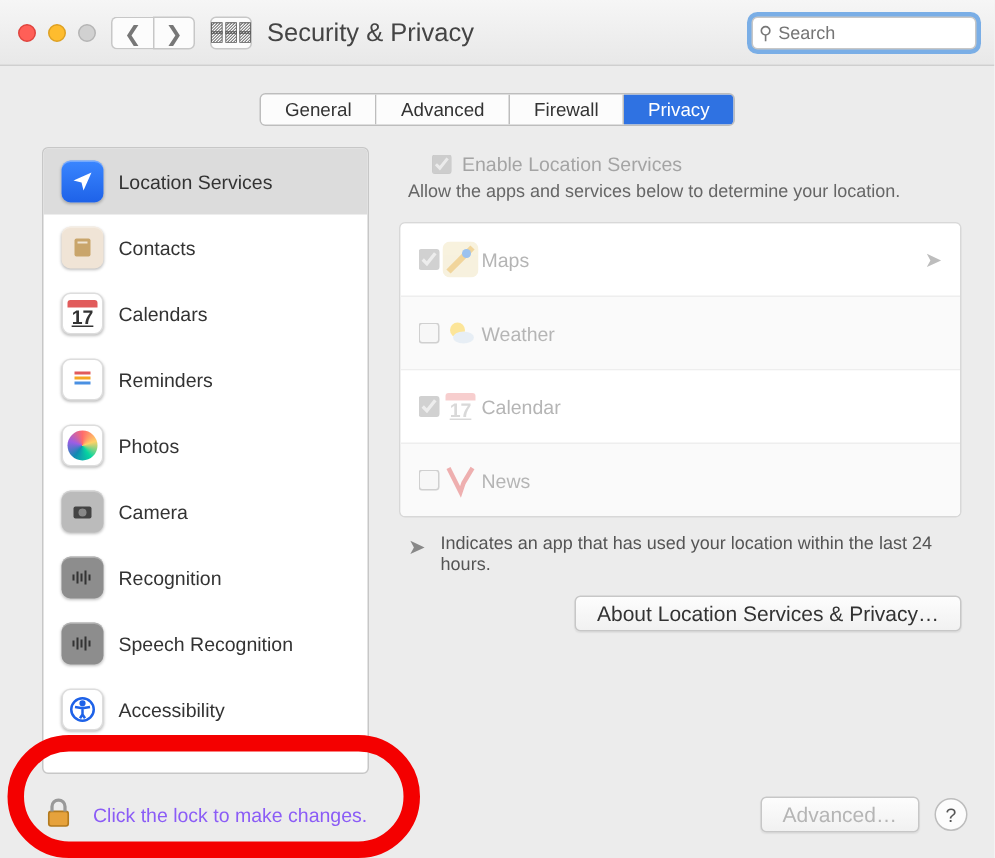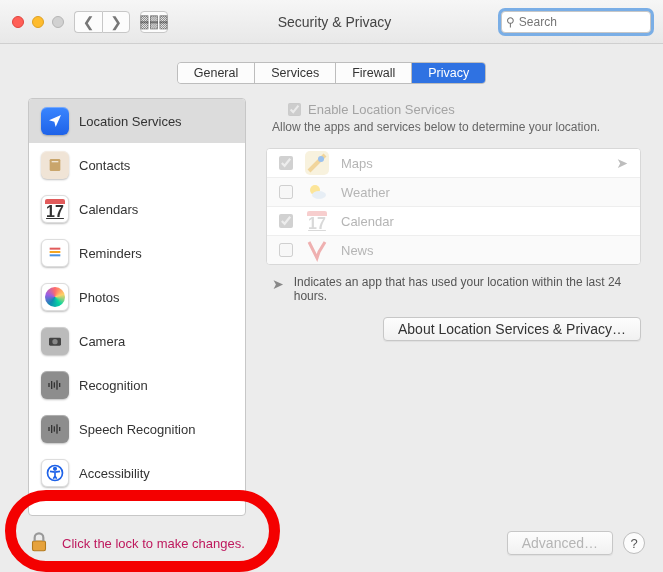--- a/index.html
+++ b/index.html
@@ -37,21 +37,21 @@
     font-size: 14px;
   }
   .nav-btn:first-child { border-radius: 4px 0 0 4px; border-right: none; }
   .nav-btn:last-child  { border-radius: 0 4px 4px 0; }
   .grid-btn {
     width: 28px; height: 22px;
     background: #fcfcfc; border:1px solid #c7c7c7; border-radius:4px;
     display:flex;align-items:center;justify-content:center;color:#555;
   }
   .grid-icon { font-size: 10px; letter-spacing:0; line-height:6px; }
-  .title { flex: 1; text-align: center; font-size: 14px; color:#444; }
+  .title { flex: 1; font-size: 17px; color:#444; }
   .search-wrap {
     display:flex; align-items:center;
     width: 150px; height: 22px;
     background:#fff; border:1px solid #c7c7c7; border-radius:4px;
     box-shadow: 0 0 0 3px #7aaee6;
     padding:0 4px; gap:4px;
   }
   .search-wrap input { border:none; outline:none; width:100%; font-size:12px; }
   .search-wrap .mag { font-size:12px; color:#777; }
 
@@ -109,22 +109,22 @@
   .desc { font-size:12px; color:#666; }
 
   .app-list {
     margin-top:8px;
     border:1px solid #d8d8d8;
     border-radius:4px;
     background:#fff;
     overflow:hidden;
   }
   .app-row {
-    display:flex; align-items:center; gap:10px;
-    padding:0 12px;
+    display:flex; align-items:center; gap:0;
+    padding:10px 12px;
     border-bottom:1px solid #eee;
     background:#fafafa;
   }
   .app-row:nth-child(odd){ background:#fff; }
   .app-row:last-child{ border-bottom:none; }
   .app-row input[type=checkbox]{ width:14px; height:14px; accent-color:#999;}
   .app-icon { width:28px; height:28px; display:flex;align-items:center;justify-content:center; font-size:18px; opacity:.55;}
   .app-name { color:#b5b5b5; font-size:13px; flex:1;}
   .loc-arrow { color:#bdbdbd; font-size:14px; }
 
@@ -147,21 +147,21 @@
   .mac-btn.disabled { color:#b5b5b5; }
 
   .footer {
     height:50px;
     border-top: none;
     display:flex; align-items:center;
     padding: 0 18px 8px 26px;
     gap:10px;
     position:relative;
   }
-  .lock-area { display:flex; align-items:center; gap:10px; font-size:13px; color:#be185d; z-index:2;}
+  .lock-area { display:flex; align-items:center; gap:10px; font-size:13px; color:#8b5cf6; z-index:2;}
   .lock-icon svg { width:26px; height:26px; }
   .footer-right { margin-left:auto; display:flex; align-items:center; gap:10px;}
   .help-btn {
     width:22px;height:22px;border-radius:50%;
     border:1px solid #bdbdbd; background:#fcfcfc;
     display:flex;align-items:center;justify-content:center;
     font-size:13px;color:#555;
   }
 
   .highlight-ring {
@@ -169,21 +169,21 @@
     left:5px; bottom:0px;
     width:275px; height:82px;
     border:11px solid #f40000;
     border-radius:42px;
     z-index:1;
     pointer-events:none;
   }
 
   .cal-glyph { display:flex;flex-direction:column;align-items:center;line-height:1;}
   .cal-glyph .bar{width:20px;height:5px;background:#e15b5b;border-radius:2px 2px 0 0;}
-  .cal-glyph .num{font-size:16px;font-weight:bold;color:#333;text-decoration:underline;}
+  .cal-glyph .num{font-size:13px;font-weight:bold;color:#333;text-decoration:underline;}
   .photos-glyph{width:20px;height:20px;border-radius:50%;background:conic-gradient(#ff6b6b,#ffd166,#06d6a0,#118ab2,#9b5de5,#ff6b6b);}
 </style>
 </head>
 <body>
 
 <div class="window">
 
   <div class="titlebar">
     <div class="traffic-lights">
       <div class="tl red"></div>
@@ -200,21 +200,21 @@
     <div class="title">Security &amp; Privacy</div>
     <div class="search-wrap">
       <span class="mag">⚲</span>
       <input type="text" placeholder="Search" style="">
     </div>
   </div>
 
   <div class="segtabs">
     <div class="seg">
       <div class="seg-item">General</div>
-      <div class="seg-item">Services</div>
+      <div class="seg-item">Advanced</div>
       <div class="seg-item">Firewall</div>
       <div class="seg-item active">Privacy</div>
     </div>
   </div>
 
   <div class="content">
 
     <div class="sidebar">
       <div class="side-row selected">
         <div class="icon-box locsvc">

